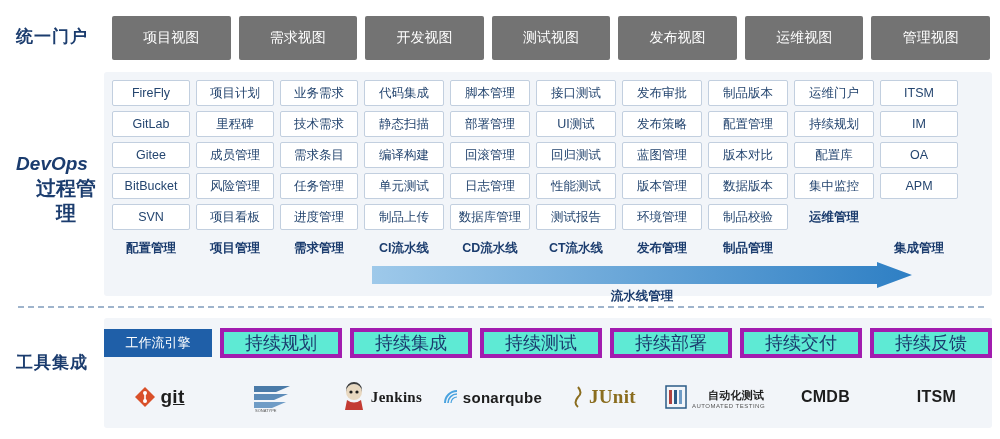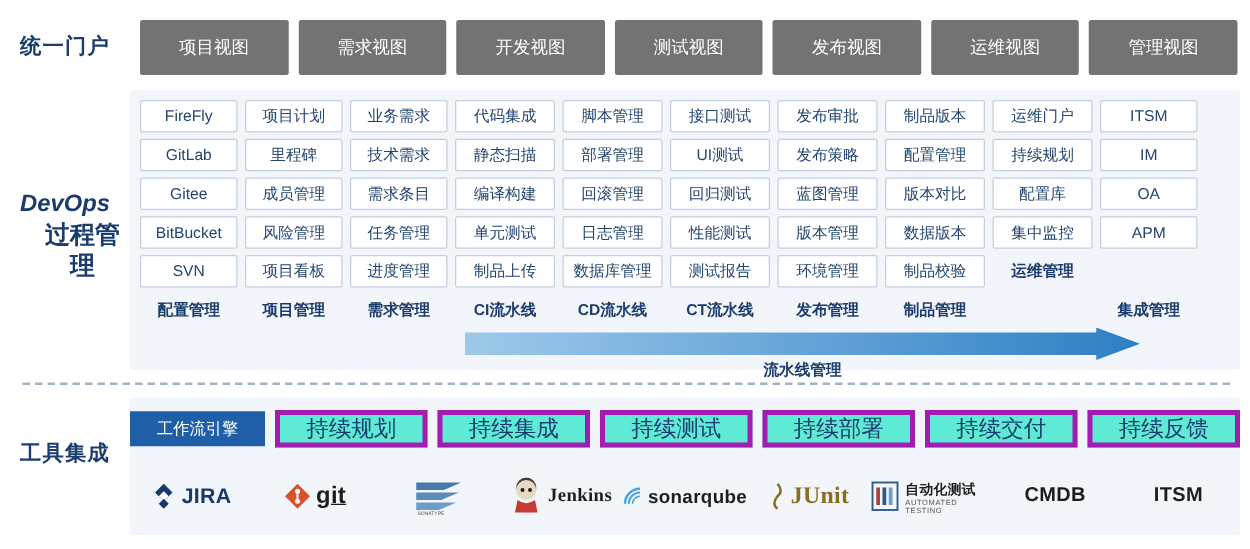--- a/index.html
+++ b/index.html
@@ -201,21 +201,21 @@
   .logo .mark { display: flex; align-items: center; }
   .logo .txt { font-size: 15px; font-weight: bold; letter-spacing: 0.3px; }
   .logo .txt.small { font-size: 11px; font-weight: bold; }
   .logo .sub { font-size: 6px; letter-spacing: 0.5px; color: #555; display:block; font-weight: normal;}
   .jira .txt { color: #17386b; font-size: 17px; }
   .git .txt { color: #1d1d1d; font-size: 19px; text-decoration: underline; }
   .jenkins .txt { color: #1d1d1d; font-size: 15px; font-family: "Liberation Serif", serif; }
   .sonar .txt { color: #1d1d1d; font-size: 15px; }
   .jfrog .txt { color: #2a6f3c; font-size: 9px; }
   .junit .txt { color: #8a6d1f; font-size: 19px; font-family: "Liberation Serif", serif; }
-  .auto .txt { color: #1d1d1d; font-size: 11px; }
+  .auto .txt { color: #1d1d1d; font-size: 11px; margin-left: 16px; }
   .cmdb .txt { color: #1d1d1d; font-size: 16px; }
   .itsm .txt { color: #1d1d1d; font-size: 16px; }
 </style>
 </head>
 <body>
 
 <div id="page">
 
   <div class="row-label" id="label-portal">统一门户</div>
   <div class="row-label" id="label-devops">
@@ -350,30 +350,20 @@
       <div class="flow-btn">持续规划</div>
       <div class="flow-btn">持续集成</div>
       <div class="flow-btn">持续测试</div>
       <div class="flow-btn">持续部署</div>
       <div class="flow-btn">持续交付</div>
       <div class="flow-btn">持续反馈</div>
     </div>
 
     <div id="logo-strip">
 
-      <div class="logo jira">
-        <span class="mark">
-          <svg width="20" height="22" viewBox="0 0 20 22">
-            <polygon points="10,1 17,8 10,15 3,8" fill="#17386b"></polygon>
-            <polygon points="10,7 14,11 10,15 6,11" fill="#ffffff"></polygon>
-            <polygon points="10,13 14,17 10,21 6,17" fill="#17386b"></polygon>
-          </svg>
-        </span>
-        <span class="txt">JIRA</span>
-      </div>
 
       <div class="logo git">
         <span class="mark">
           <svg width="22" height="22" viewBox="0 0 22 22">
             <polygon points="11,1 21,11 11,21 1,11" fill="#d9502a"></polygon>
             <circle cx="11" cy="7" r="2" fill="#ffffff"></circle>
             <circle cx="11" cy="15" r="2" fill="#ffffff"></circle>
             <rect x="10.2" y="7" width="1.6" height="8" fill="#ffffff"></rect>
           </svg>
         </span>

